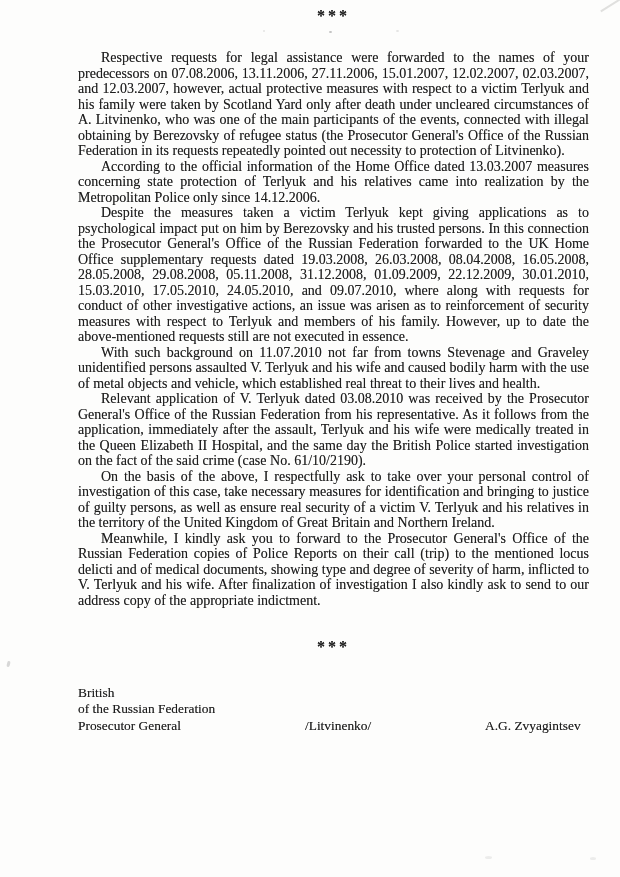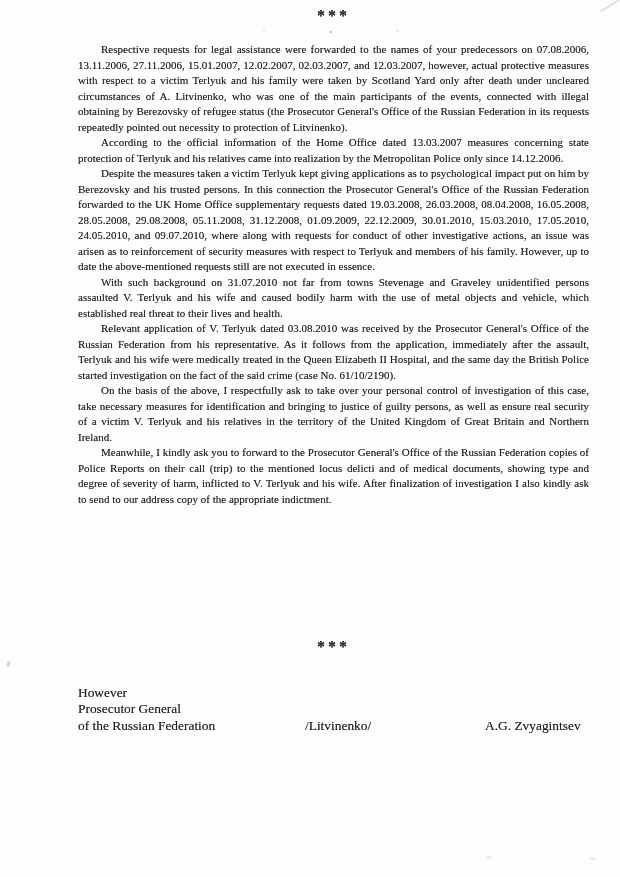--- a/index.html
+++ b/index.html
@@ -29,23 +29,23 @@
     font-size: 16px;
     letter-spacing: 3px;
     line-height: 18px;
   }
   .separator.top { top: 7px; }
   .separator.bottom { top: 638px; }
 
   .letter-body {
     position: absolute;
     left: 78px;
-    top: 42px;
+    top: 50px;
     width: 511px;
-    font-size: 11px;
+    font-size: 14px;
     line-height: 15.5px;
     text-align: justify;
   }
   .letter-body p {
     margin: 0;
     padding: 0;
     text-indent: 23px;
   }
 
   .signature-block {
@@ -99,33 +99,33 @@
 <body>
 
 <div class="page">
 
   <div class="separator top">***</div>
 
   <div class="letter-body">
     <p>Respective requests for legal assistance were forwarded to the names of your predecessors on 07.08.2006, 13.11.2006, 27.11.2006, 15.01.2007, 12.02.2007, 02.03.2007, and 12.03.2007, however, actual protective measures with respect to a victim Terlyuk and his family were taken by Scotland Yard only after death under uncleared circumstances of A. Litvinenko, who was one of the main participants of the events, connected with illegal obtaining by Berezovsky of refugee status (the Prosecutor General's Office of the Russian Federation in its requests repeatedly pointed out necessity to protection of Litvinenko).</p>
     <p>According to the official information of the Home Office dated 13.03.2007 measures concerning state protection of Terlyuk and his relatives came into realization by the Metropolitan Police only since 14.12.2006.</p>
     <p>Despite the measures taken a victim Terlyuk kept giving applications as to psychological impact put on him by Berezovsky and his trusted persons. In this connection the Prosecutor General's Office of the Russian Federation forwarded to the UK Home Office supplementary requests dated 19.03.2008, 26.03.2008, 08.04.2008, 16.05.2008, 28.05.2008, 29.08.2008, 05.11.2008, 31.12.2008, 01.09.2009, 22.12.2009, 30.01.2010, 15.03.2010, 17.05.2010, 24.05.2010, and 09.07.2010, where along with requests for conduct of other investigative actions, an issue was arisen as to reinforcement of security measures with respect to Terlyuk and members of his family. However, up to date the above-mentioned requests still are not executed in essence.</p>
-    <p>With such background on 31.07.2010 not far from towns Stevenage and Graveley unidentified persons assaulted V. Terlyuk and his wife and caused bodily harm with the use of metal objects and vehicle, which established real threat to their lives and health.</p>
+    <p>With such background on 11.07.2010 not far from towns Stevenage and Graveley unidentified persons assaulted V. Terlyuk and his wife and caused bodily harm with the use of metal objects and vehicle, which established real threat to their lives and health.</p>
     <p>Relevant application of V. Terlyuk dated 03.08.2010 was received by the Prosecutor General's Office of the Russian Federation from his representative. As it follows from the application, immediately after the assault, Terlyuk and his wife were medically treated in the Queen Elizabeth II Hospital, and the same day the British Police started investigation on the fact of the said crime (case No. 61/10/2190).</p>
     <p>On the basis of the above, I respectfully ask to take over your personal control of investigation of this case, take necessary measures for identification and bringing to justice of guilty persons, as well as ensure real security of a victim V. Terlyuk and his relatives in the territory of the United Kingdom of Great Britain and Northern Ireland.</p>
     <p>Meanwhile, I kindly ask you to forward to the Prosecutor General's Office of the Russian Federation copies of Police Reports on their call (trip) to the mentioned locus delicti and of medical documents, showing type and degree of severity of harm, inflicted to V. Terlyuk and his wife. After finalization of investigation I also kindly ask to send to our address copy of the appropriate indictment.</p>
   </div>
 
   <div class="separator bottom">***</div>
 
   <div class="signature-block">
     <div class="sig-title">
-      <div>However</div>
+      <div>British</div>
+      <div>of the Russian Federation</div>
       <div>Prosecutor General</div>
-      <div>of the Russian Federation</div>
     </div>
     <div class="sig-placeholder">/Litvinenko/</div>
     <div class="sig-name">A.G. Zvyagintsev</div>
   </div>
 
   <div class="speck speck-a"></div>
   <div class="speck speck-b"></div>
   <div class="speck speck-c"></div>
   <div class="speck speck-d"></div>
   <div class="speck speck-e"></div>

